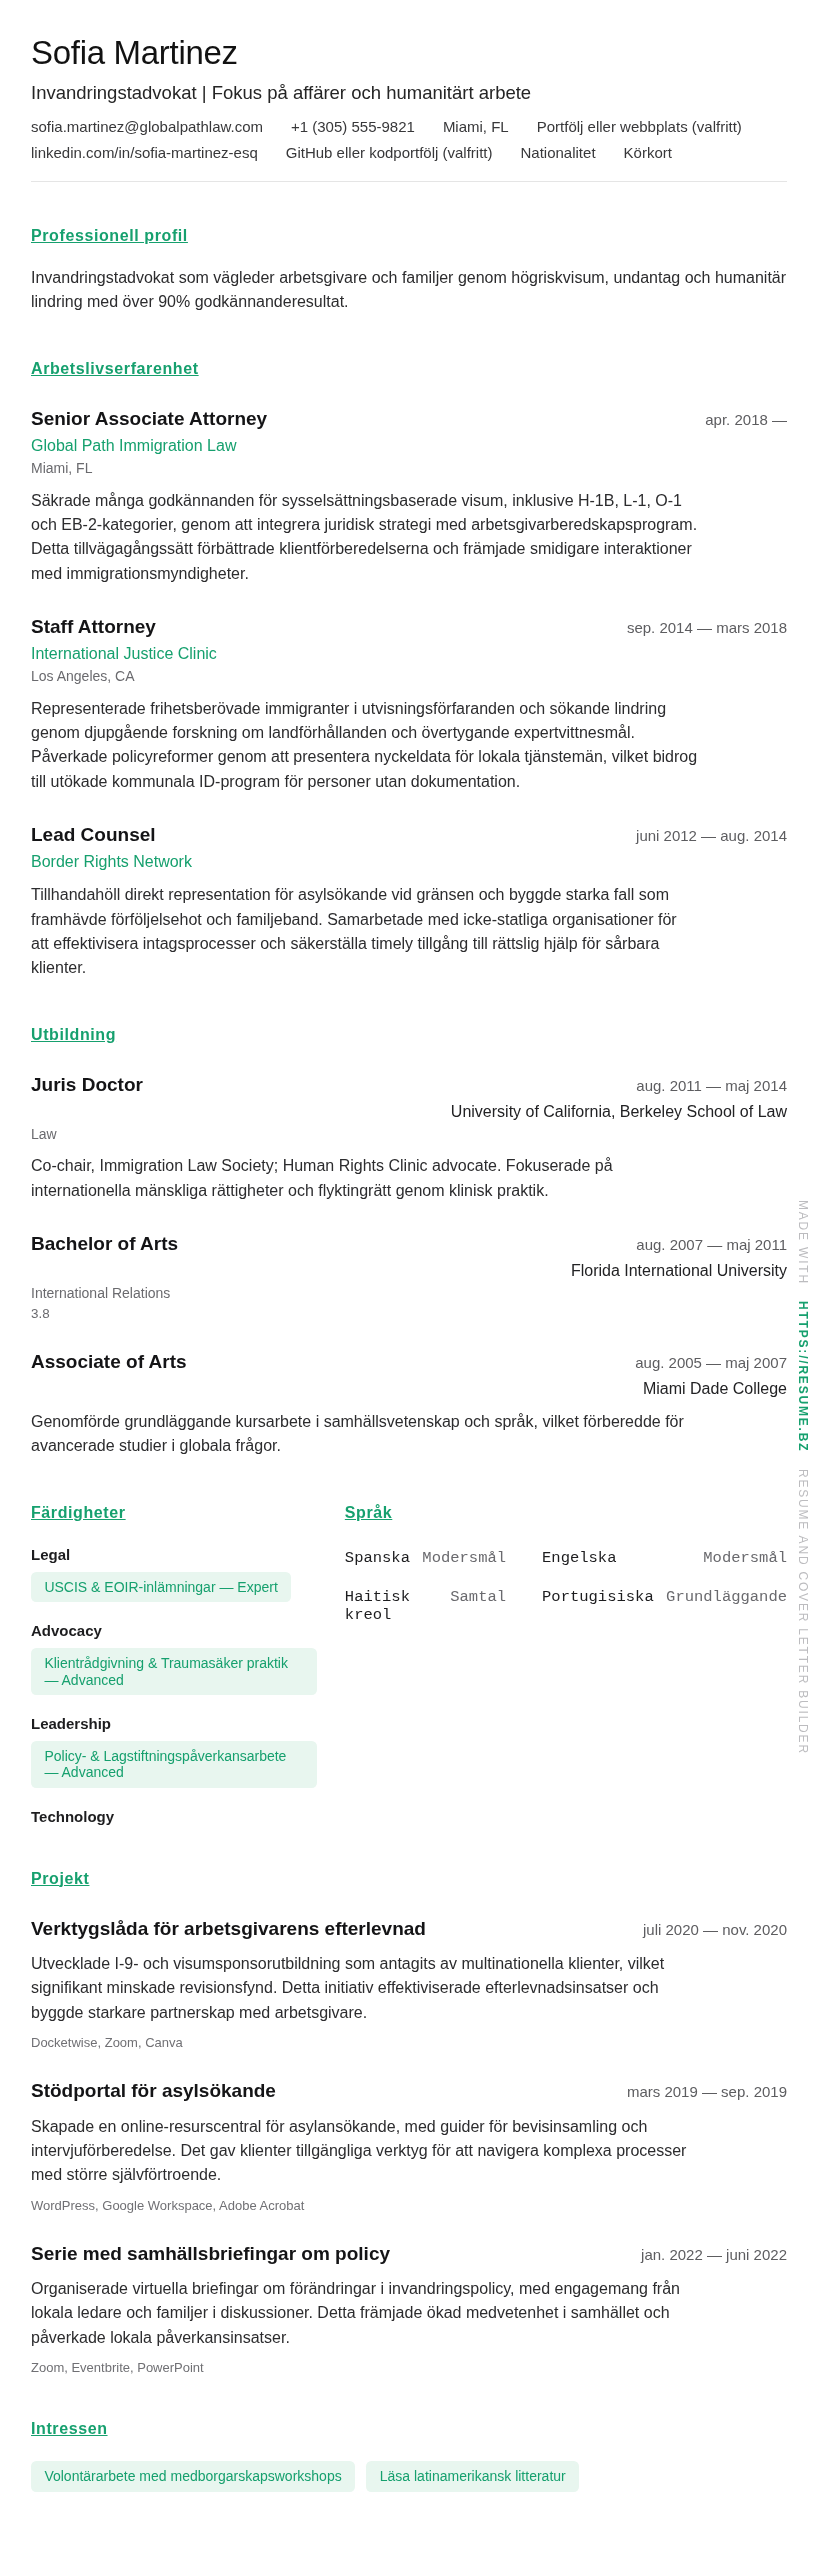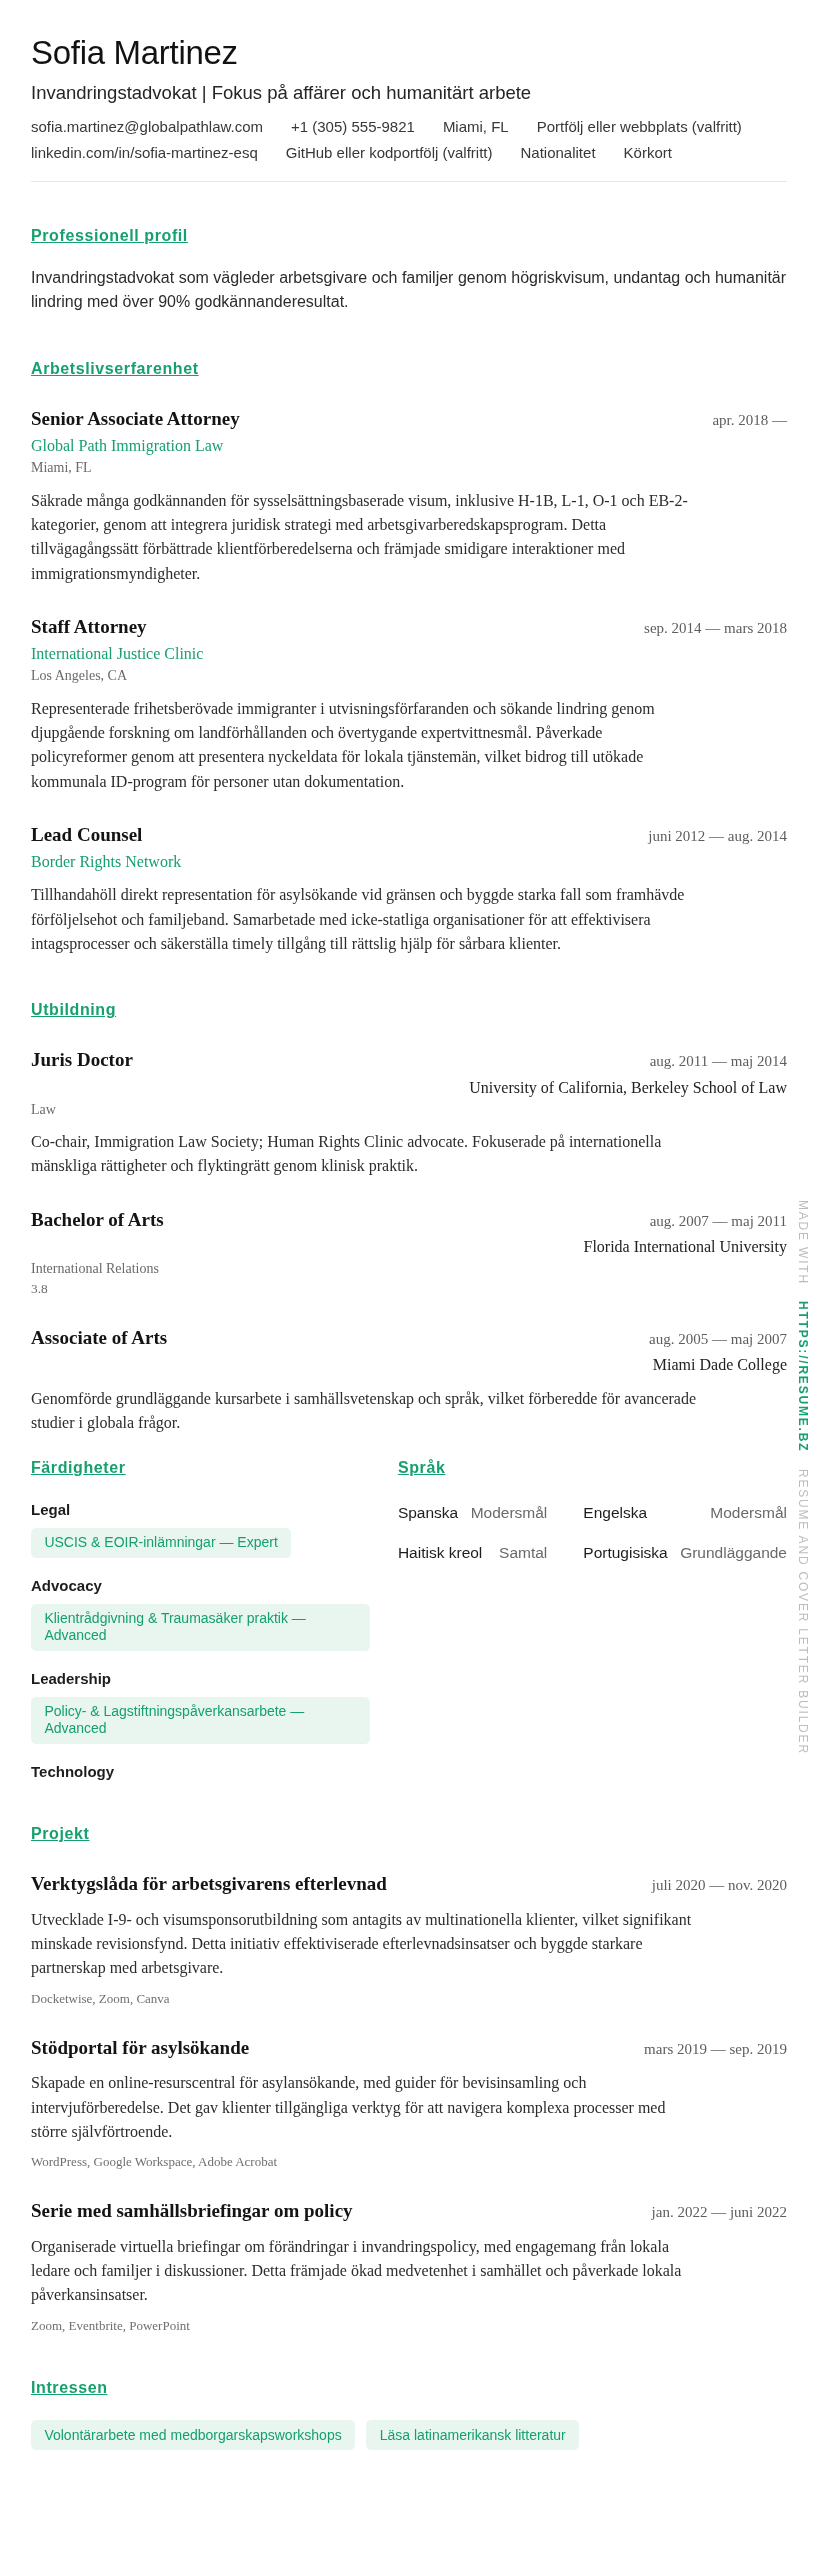--- a/index.html
+++ b/index.html
@@ -22,47 +22,47 @@
   .subtitle { margin-top: 10.3px; font-size: 18.5px; color: #252525; }
   .contact-row { display: flex; flex-wrap: wrap; gap: 7.2px 28px; margin-top: 13.4px; font-size: 15px; color: #38383a; }
   .contact-row + .contact-row { margin-top: 9.3px; }
   .contact-item { white-space: nowrap; }
   .header-divider { border: none; border-top: 1px solid var(--divider, #e5e5e5); margin-top: 19.6px; }
   
   .section { margin-top: 45px; }
   .section-heading { font-size: 16px; font-weight: 700; color: var(--accent, #16a06e); letter-spacing: 0.6px; text-decoration: underline; }
   .profile-text { margin-top: 21.6px; font-size: 16px; line-height: 1.52; color: #2c2c2e; }
   
-  .item { margin-top: 30px; font-family: Liberation Serif, serif; }
+  .item { margin-top: 30px; }
   .item-head { display: flex; justify-content: space-between; align-items: baseline; gap: 20.6px; }
   .item-title { font-size: 19px; font-weight: 700; color: #141416; }
   .item-dates { font-size: 15px; color: #5d5d60; white-space: nowrap; flex-shrink: 0; }
   .company { margin-top: 7.2px; font-size: 16px; font-weight: 500; color: var(--accent, #16a06e); display: inline-block; }
   .location { margin-top: 5.2px; font-size: 14px; color: #6a6a6e; }
   .desc { margin-top: 12.4px; font-size: 16px; line-height: 1.52; color: #2c2c2e; max-width: 667px; }
   .school { margin-top: 7.2px; font-size: 16px; color: #222224; text-align: right; }
   .edu-field { margin-top: 5.2px; font-size: 14px; color: #6a6a6e; }
   .edu-gpa { margin-top: 4.1px; font-size: 13.4px; color: #6a6a6e; }
   .tools { margin-top: 10.3px; font-size: 13px; color: #707074; }
   
-  .two-col { display: grid; grid-template-columns: 1fr 1fr; column-gap: 37px; margin-top: 24px; gap: 28px; }
+  .two-col { display: grid; grid-template-columns: 1fr 1fr; column-gap: 37px; margin-top: 45px; gap: 28px; }
   .skill-group { margin-top: 19.6px; }
   .col > .skill-group:first-of-type { margin-top: 24px; }
   .skill-label { font-size: 15px; font-weight: 700; color: #1d1d1f; }
   .pill {
     display: inline-block;
     margin-top: 9.3px;
     font-size: 14px;
     color: var(--accent, #16a06e);
     background: var(--pill_bg, #e8f6ef);
     padding: 6.7px 13.4px;
     border-radius: 5.2px;
     line-height: 1.2;
   }
-  .lang-grid { display: grid; grid-template-columns: 1fr 1fr; column-gap: 36px; row-gap: 21.6px; margin-top: 27px; }
+  .lang-grid { display: grid; grid-template-columns: 1fr 1fr; column-gap: 36px; row-gap: 21.6px; margin-top: 27px; font-family: Liberation Mono, monospace; }
   .lang-pair { display: flex; justify-content: space-between; align-items: baseline; gap: 12.4px; font-size: 15.5px; }
   .lang-name { color: #1d1d1f; }
   .lang-level { color: #6a6a6e; white-space: nowrap; }
   
   .pill-row { display: flex; flex-wrap: wrap; gap: 12.4px 11.3px; margin-top: 23px; max-width: 670px; }
   .pill-row .pill { margin-top: 0; }
   
   .watermark {
     position: absolute;
     top: 1200px;

